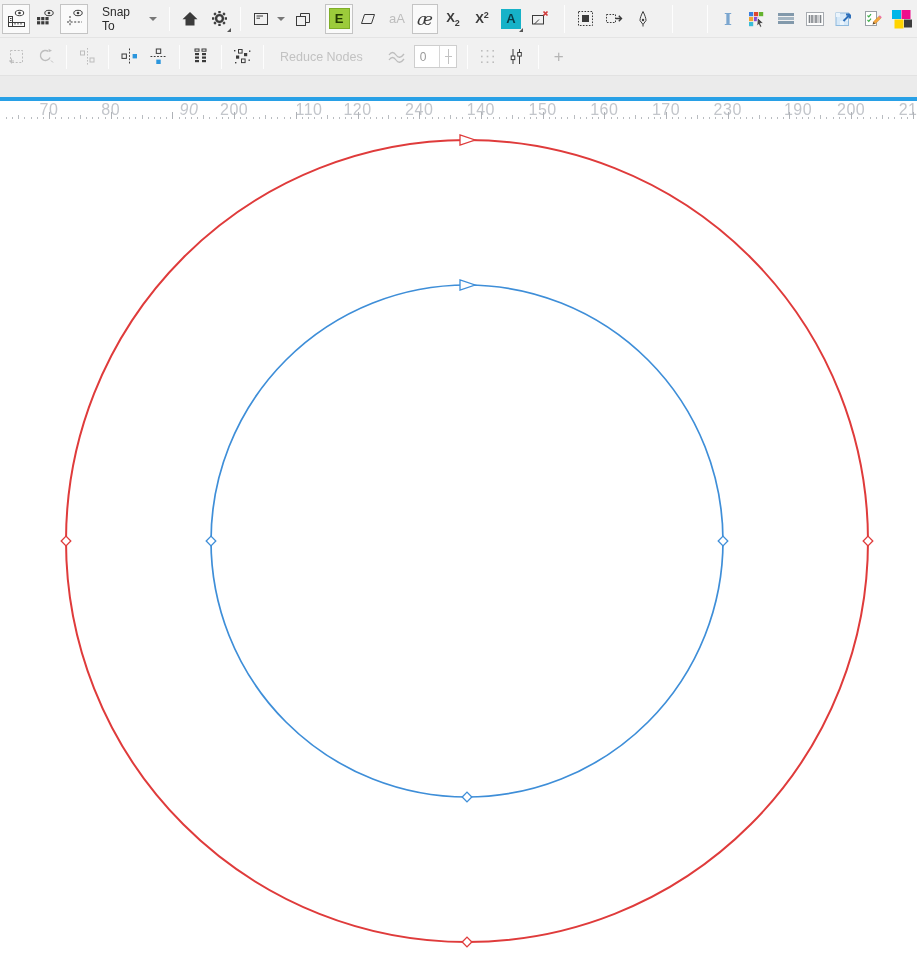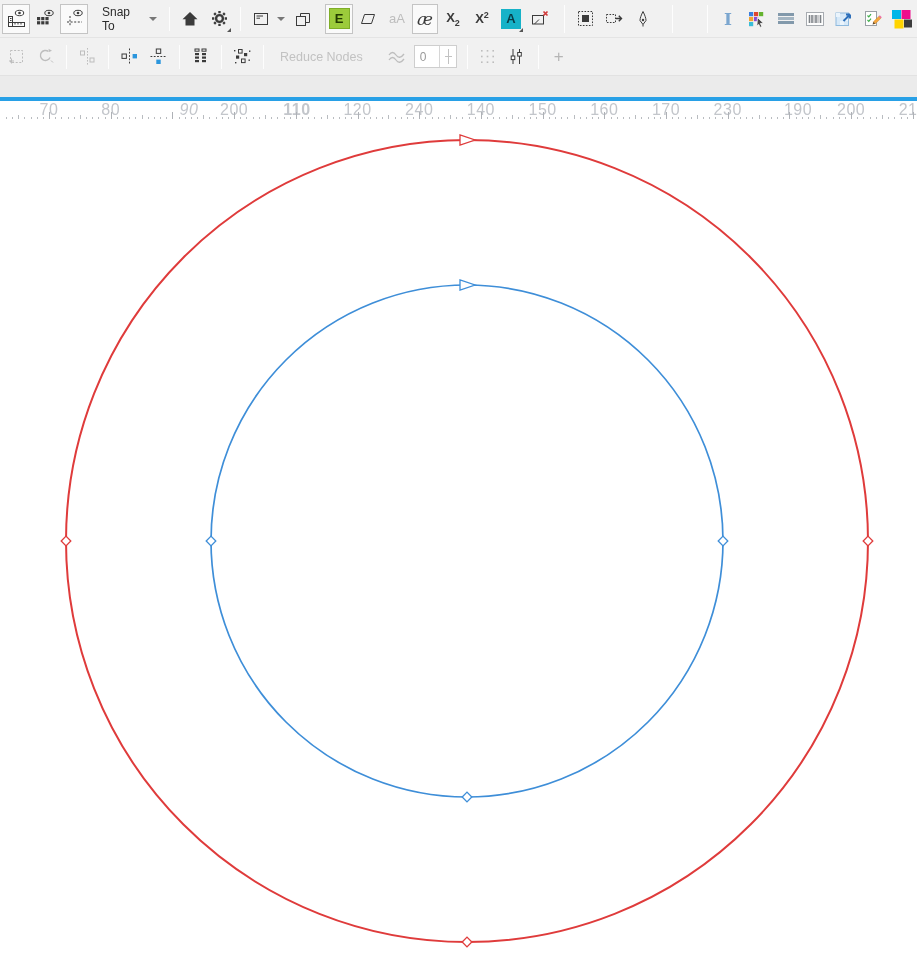--- a/index.html
+++ b/index.html
@@ -432,21 +432,21 @@
       </button>
     </div>
 
     <div class="band"></div>
     <div class="accent" style="background: rgb(40, 160, 230);"></div>
     <div class="ruler" id="ruler">
         <span class="rlabel" style="left: 49px;">70</span>
         <span class="rlabel" style="left: 110.7px;">80</span>
         <span class="rlabel" style="left: 189px; font-style: italic;">90</span>
         <span class="rlabel" style="left: 234.1px;">200</span>
-        <span class="rlabel" style="left: 297px; font-weight: bold;">110</span>
+        <span class="rlabel" style="left: 309px;">110</span>
         <span class="rlabel" style="left: 357.5px; text-align: center;">120</span>
         <span class="rlabel" style="left: 419.2px;">240</span>
         <span class="rlabel" style="left: 480.9px;">140</span>
         <span class="rlabel" style="left: 542.6px;">150</span>
         <span class="rlabel" style="left: 604.3px;">160</span>
         <span class="rlabel" style="left: 666px;">170</span>
         <span class="rlabel" style="left: 727.7px;">230</span>
         <span class="rlabel" style="left: 798px;">190</span>
         <span class="rlabel" style="left: 851.1px;">200</span>
         <span class="rlabel" style="left: 912.8px;">210</span>

